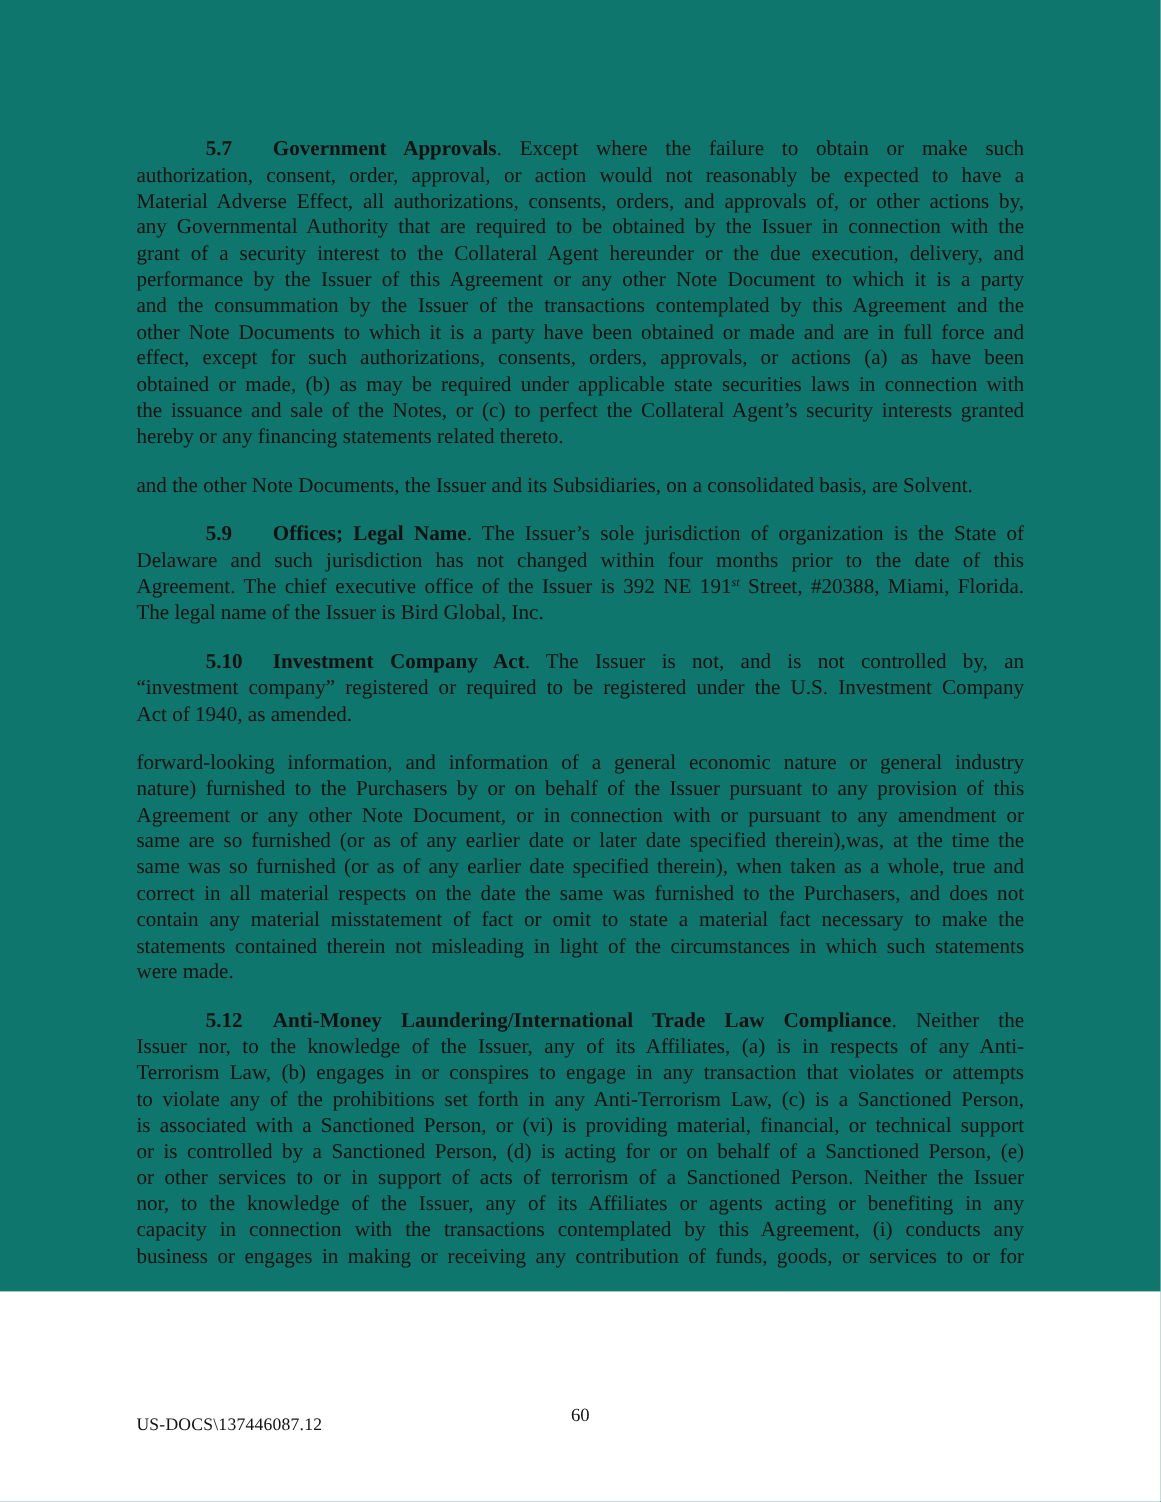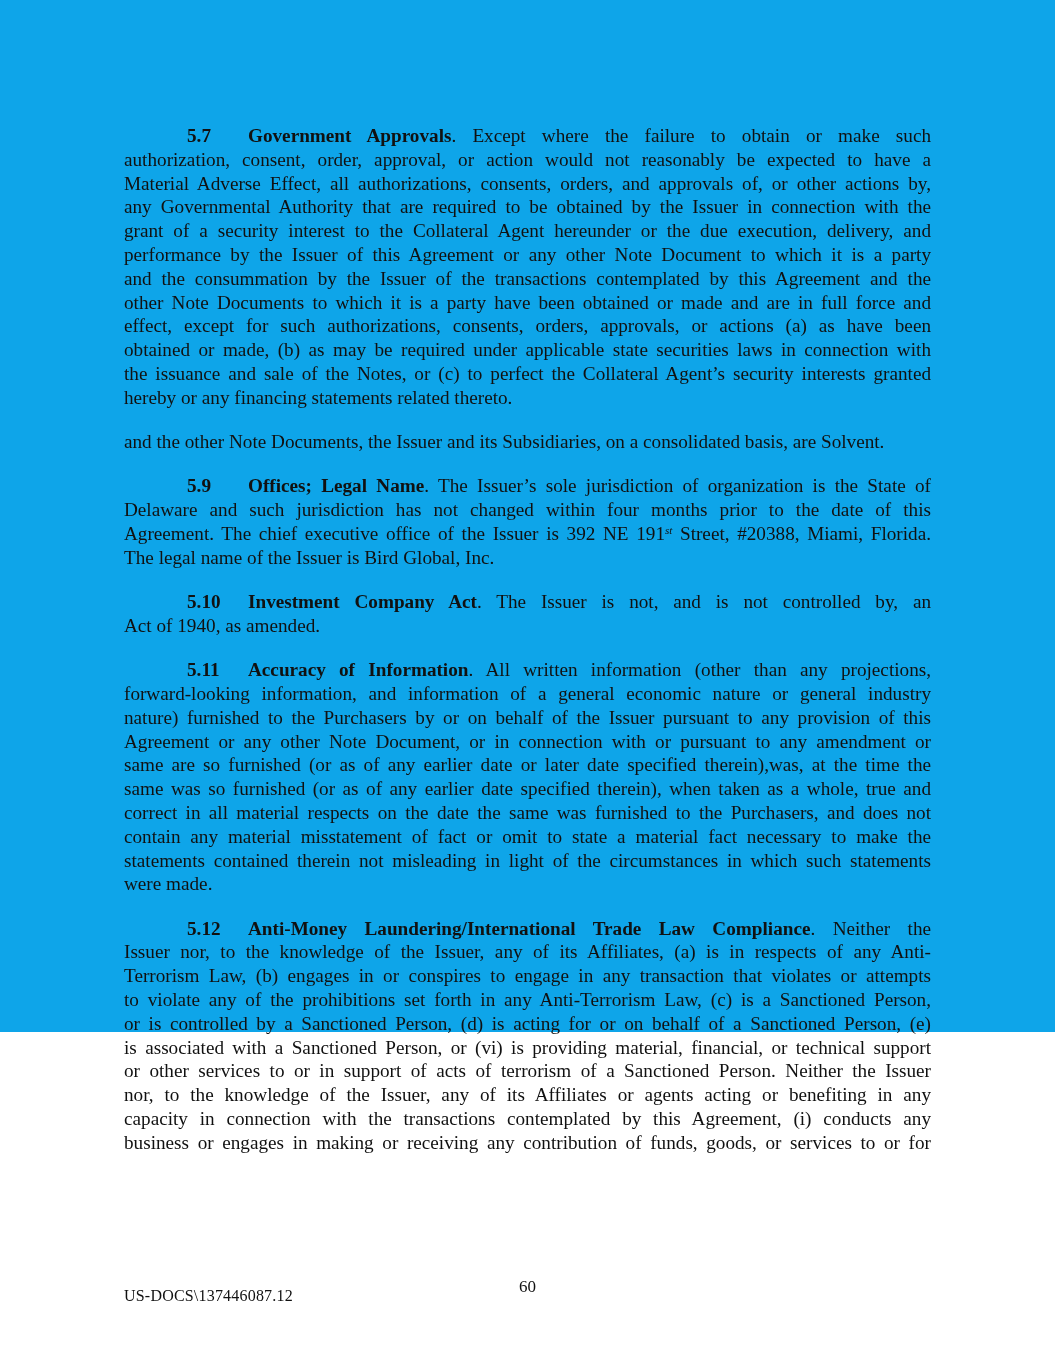--- a/index.html
+++ b/index.html
@@ -13,22 +13,22 @@
       position: relative;
       overflow: hidden;
       font-family: "Liberation Serif", "DejaVu Serif", serif;
       color: #111111;
     }
     .page {
       position: absolute;
       left: 0;
       top: 0;
       width: 1055px;
-      height: 1032px;
-      background: #0ea5e9;
+      height: 1174px;
+      background: #0f766e;
     }
     .body-text {
       position: absolute;
       left: 124px;
       top: 124px;
       width: 807px;
       font-size: 19.2px;
       line-height: 23.8px;
     }
     .section {
@@ -109,43 +109,43 @@
 
     <div class="section">
       <span class="first-line"><span class="sec-num">5.9</span><span class="sec-title">Offices; Legal Name</span><span>.</span><span> The Issuer’s sole jurisdiction of organization is the State of</span></span>
       <span class="line">Delaware and such jurisdiction has not changed within four months prior to the date of this</span>
       <span class="line"><span>Agreement. The chief executive office of the Issuer is 392 NE 191</span><sup>st</sup><span> Street, #20388, Miami, Florida.</span></span>
       <span class="line last">The legal name of the Issuer is Bird Global, Inc.</span>
     </div>
 
     <div class="section">
       <span class="first-line"><span class="sec-num">5.10</span><span class="sec-title">Investment Company Act</span><span>.</span><span> The Issuer is not, and is not controlled by, an</span></span>
+      <span class="line">“investment company” registered or required to be registered under the U.S. Investment Company</span>
       <span class="line last">Act of 1940, as amended.</span>
     </div>
 
     <div class="section">
-      <span class="first-line"><span class="sec-num">5.11</span><span class="sec-title">Accuracy of Information</span><span>.</span><span> All written information (other than any projections,</span></span>
       <span class="line">forward-looking information, and information of a general economic nature or general industry</span>
       <span class="line">nature) furnished to the Purchasers by or on behalf of the Issuer pursuant to any provision of this</span>
       <span class="line">Agreement or any other Note Document, or in connection with or pursuant to any amendment or</span>
       <span class="line">same are so furnished (or as of any earlier date or later date specified therein),was, at the time the</span>
       <span class="line">same was so furnished (or as of any earlier date specified therein), when taken as a whole, true and</span>
       <span class="line">correct in all material respects on the date the same was furnished to the Purchasers, and does not</span>
       <span class="line">contain any material misstatement of fact or omit to state a material fact necessary to make the</span>
       <span class="line">statements contained therein not misleading in light of the circumstances in which such statements</span>
       <span class="line last">were made.</span>
     </div>
 
     <div class="section">
       <span class="first-line"><span class="sec-num">5.12</span><span class="sec-title">Anti-Money Laundering/International Trade Law Compliance</span><span>.</span><span> Neither the</span></span>
       <span class="line">Issuer nor, to the knowledge of the Issuer, any of its Affiliates, (a) is in respects of any Anti-</span>
       <span class="line">Terrorism Law, (b) engages in or conspires to engage in any transaction that violates or attempts</span>
       <span class="line">to violate any of the prohibitions set forth in any Anti-Terrorism Law, (c) is a Sanctioned Person,</span>
+      <span class="line">is associated with a Sanctioned Person, or (vi) is providing material, financial, or technical support</span>
       <span class="line">or is controlled by a Sanctioned Person, (d) is acting for or on behalf of a Sanctioned Person, (e)</span>
-      <span class="line">is associated with a Sanctioned Person, or (vi) is providing material, financial, or technical support</span>
       <span class="line">or other services to or in support of acts of terrorism of a Sanctioned Person. Neither the Issuer</span>
       <span class="line">nor, to the knowledge of the Issuer, any of its Affiliates or agents acting or benefiting in any</span>
       <span class="line">capacity in connection with the transactions contemplated by this Agreement, (i) conducts any</span>
       <span class="line">business or engages in making or receiving any contribution of funds, goods, or services to or for</span>
     </div>
 
   </div>
 
   <div class="page-number">60</div>
   <div class="doc-id">US-DOCS\137446087.12</div>

